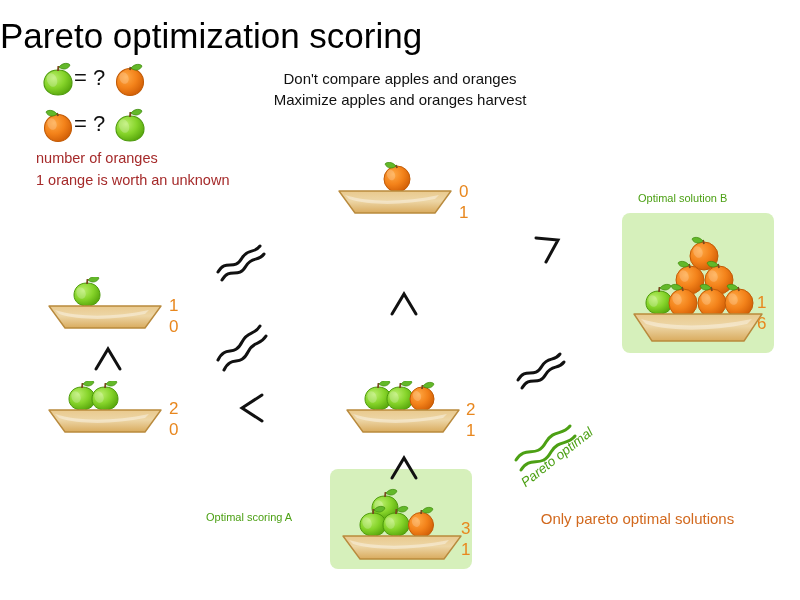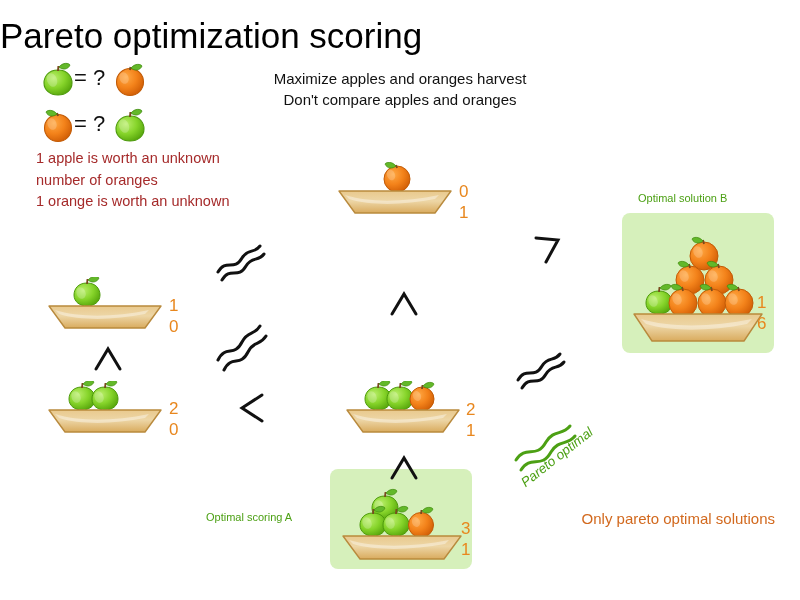--- a/index.html
+++ b/index.html
@@ -20,21 +20,21 @@
   }
   .subtitle{
     left:230px;top:68px;width:340px;text-align:center;
     font-size:15px;color:#111111;line-height:21px;
   }
   .redtext{
     left:36px;top:148px;width:260px;
     font-size:14.5px;color:#a52a2a;line-height:21.5px;
   }
   .orangetext{
-    left:500px;top:508px;width:275px;text-align:right;
+    left:500px;top:508px;width:275px;text-align:center;
     font-size:15px;color:#d2691e;line-height:21px;
   }
   .solution-label{
     font-size:11px;color:#4ca014;white-space:nowrap;
   }
   .pareto-opt-label{
     font-size:13.5px;color:#4ca014;white-space:nowrap;
     font-style:italic;
     transform:rotate(-38deg);
     transform-origin:left top;
@@ -61,22 +61,22 @@
   .fruitwrap{line-height:0;}
 </style>
 </head>
 <body>
 
 <div id="stage">
 
   <div class="abs title">Pareto optimization scoring</div>
 
   <div class="abs subtitle">
+    <div>Don't compare apples and oranges</div>
     <div>Maximize apples and oranges harvest</div>
-    <div>Don't compare apples and oranges</div>
   </div>
 
   <div class="abs legend-row" style="left:38px;top:58px;">
     <span class="fruitwrap">
       <svg width="40" height="40" viewBox="0 0 40 40">
         <defs>
           <radialGradient id="ag1" cx="35%" cy="32%" r="72%">
             <stop offset="0%" stop-color="#b9ee6a"></stop>
             <stop offset="55%" stop-color="#86d42a"></stop>
             <stop offset="100%" stop-color="#59a80d"></stop>
@@ -120,21 +120,20 @@
       <svg width="40" height="40" viewBox="0 0 40 40">
         <path d="M20 12 C10 12 6 19 6 25 C6 32 12 37 20 37 C28 37 34 32 34 25 C34 19 30 12 20 12Z" fill="url(#ag1)" stroke="#4d9a0c" stroke-width="1.1"></path>
         <path d="M20 13 L20.5 8" stroke="#7a4a1e" stroke-width="2" fill="none"></path>
         <path d="M21 9 C25 4 31 5 32 7 C30 12 24 12 21 9Z" fill="#63b82a" stroke="#3f8a0c" stroke-width="0.8"></path>
         <ellipse cx="14" cy="22" rx="5" ry="7" fill="#ffffff" opacity="0.22" transform="rotate(-22 14 22)"></ellipse>
       </svg>
     </span>
   </div>
 
   <div class="abs redtext">
-    <div>1 apple is worth an unknown</div>
     <div>number of oranges</div>
     <div>1 orange is worth an unknown</div>
   </div>
 
   <div class="abs orangetext">
     <div>Only pareto optimal solutions</div>
   </div>
 
   <div class="abs panel" style="left:622px;top:213px;width:152px;height:140px;"></div>
   <div class="abs panel" style="left:330px;top:469px;width:142px;height:100px;"></div>

